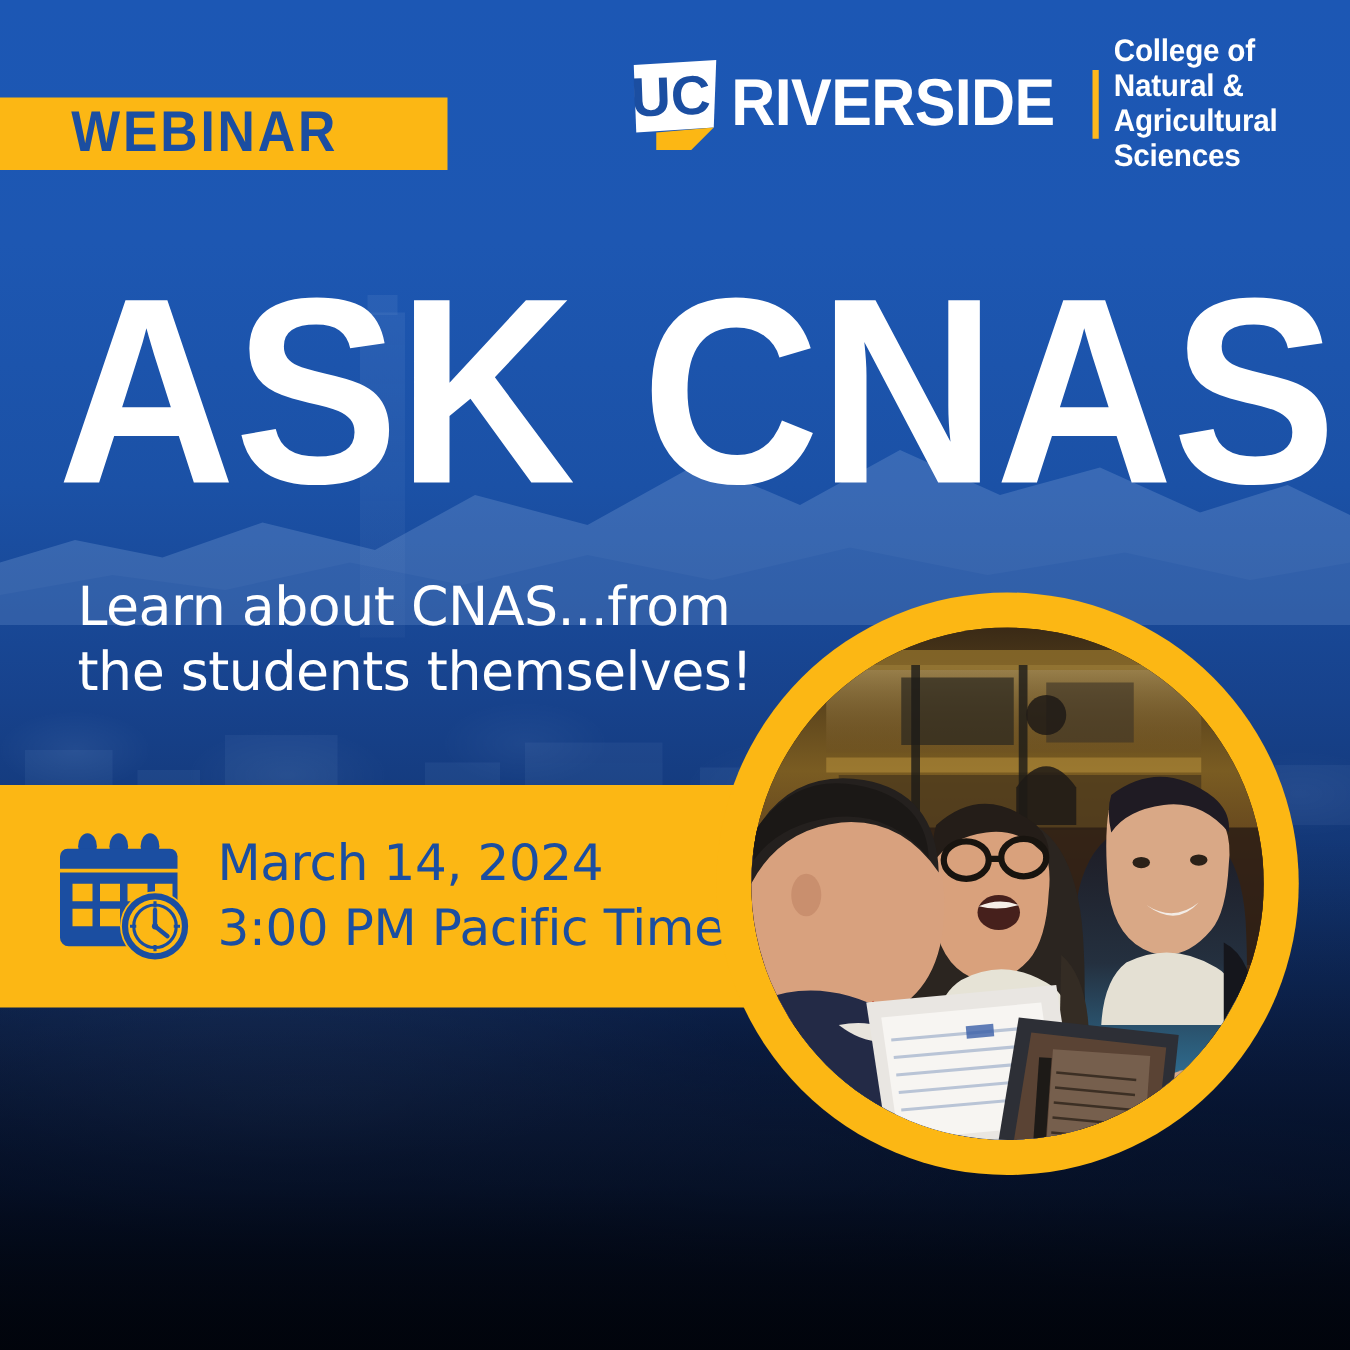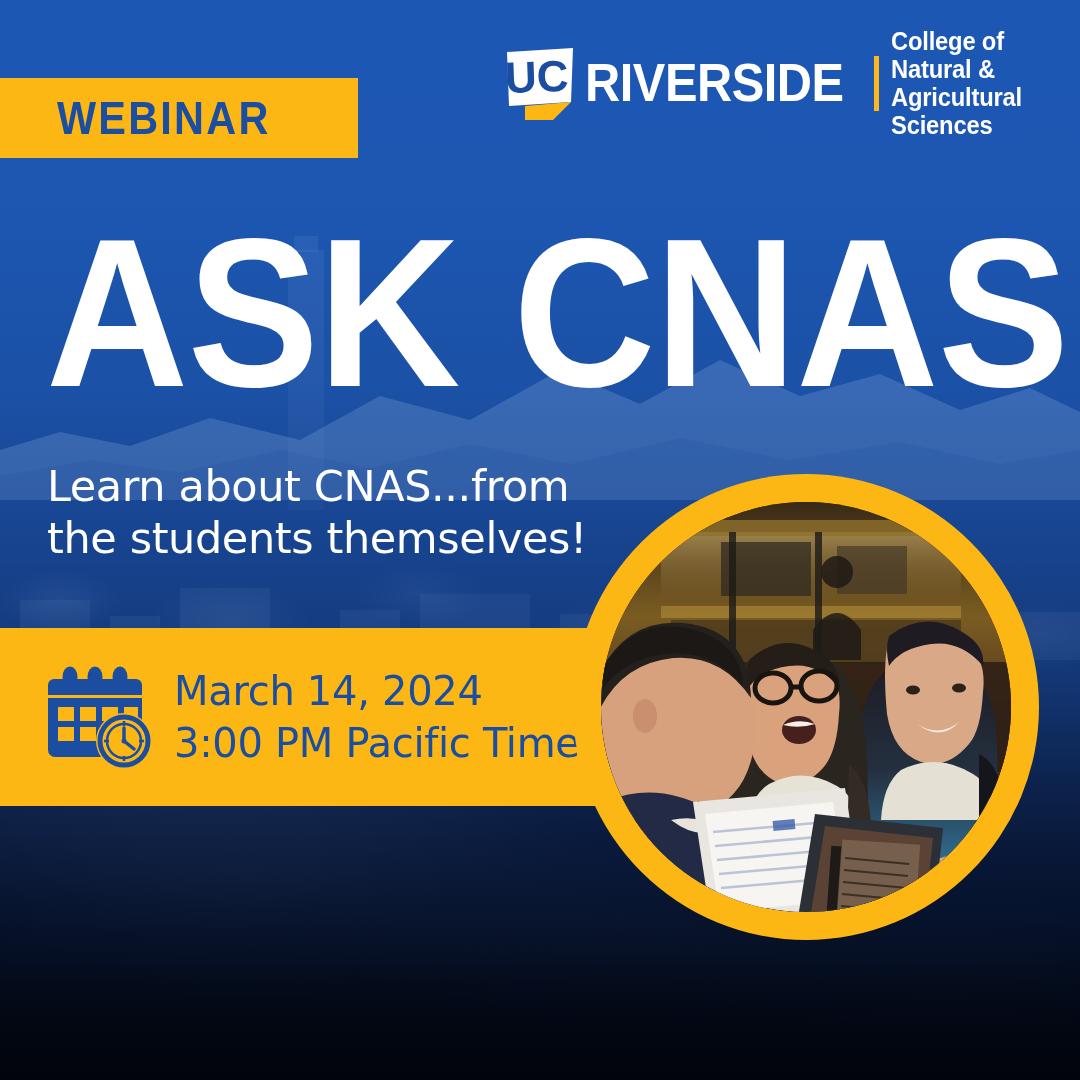--- a/index.html
+++ b/index.html
@@ -165,24 +165,23 @@
     transform-origin: left center;
     white-space: pre-line;
   }
 
   
   .webinar-badge {
     position: absolute;
     left: 0;
     top: 78px;
     width: 358px;
-    height: 80px;
+    height: 58px;
     background: #fcb714;
     display: flex;
-    align-items: center;
   }
   .webinar-badge span {
     color: #1b4ea1;
     font-family: "Liberation Sans Narrow", "Liberation Sans", sans-serif;
     font-weight: bold;
     font-size: 46px;
     letter-spacing: 2.5px;
     margin-left: 57px;
     transform: scaleX(.9);
     transform-origin: left center;
@@ -200,21 +199,21 @@
     line-height: .93;
     letter-spacing: -1px;
     transform: scaleX(.93);
     transform-origin: left top;
     white-space: nowrap;
   }
 
   
   .subhead {
     position: absolute;
-    left: 47px;
+    left: 62px;
     top: 460px;
     color: #ffffff;
     font-family: "DejaVu Sans", sans-serif;
     font-size: 43px;
     font-weight: normal;
     line-height: 1.22;
     letter-spacing: -0.4px;
     white-space: pre-line;
     max-width: 560px;
   }

